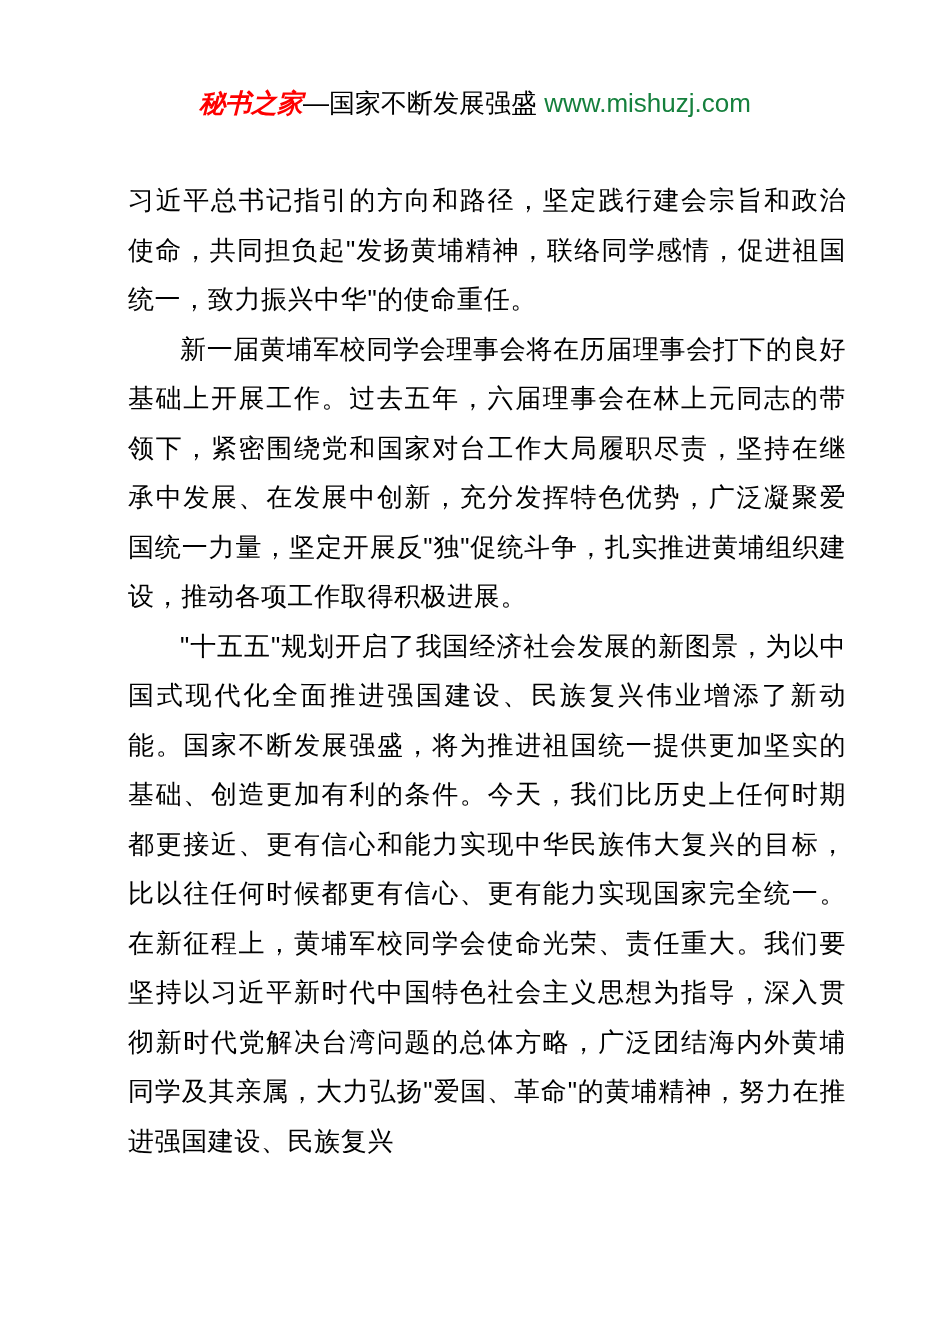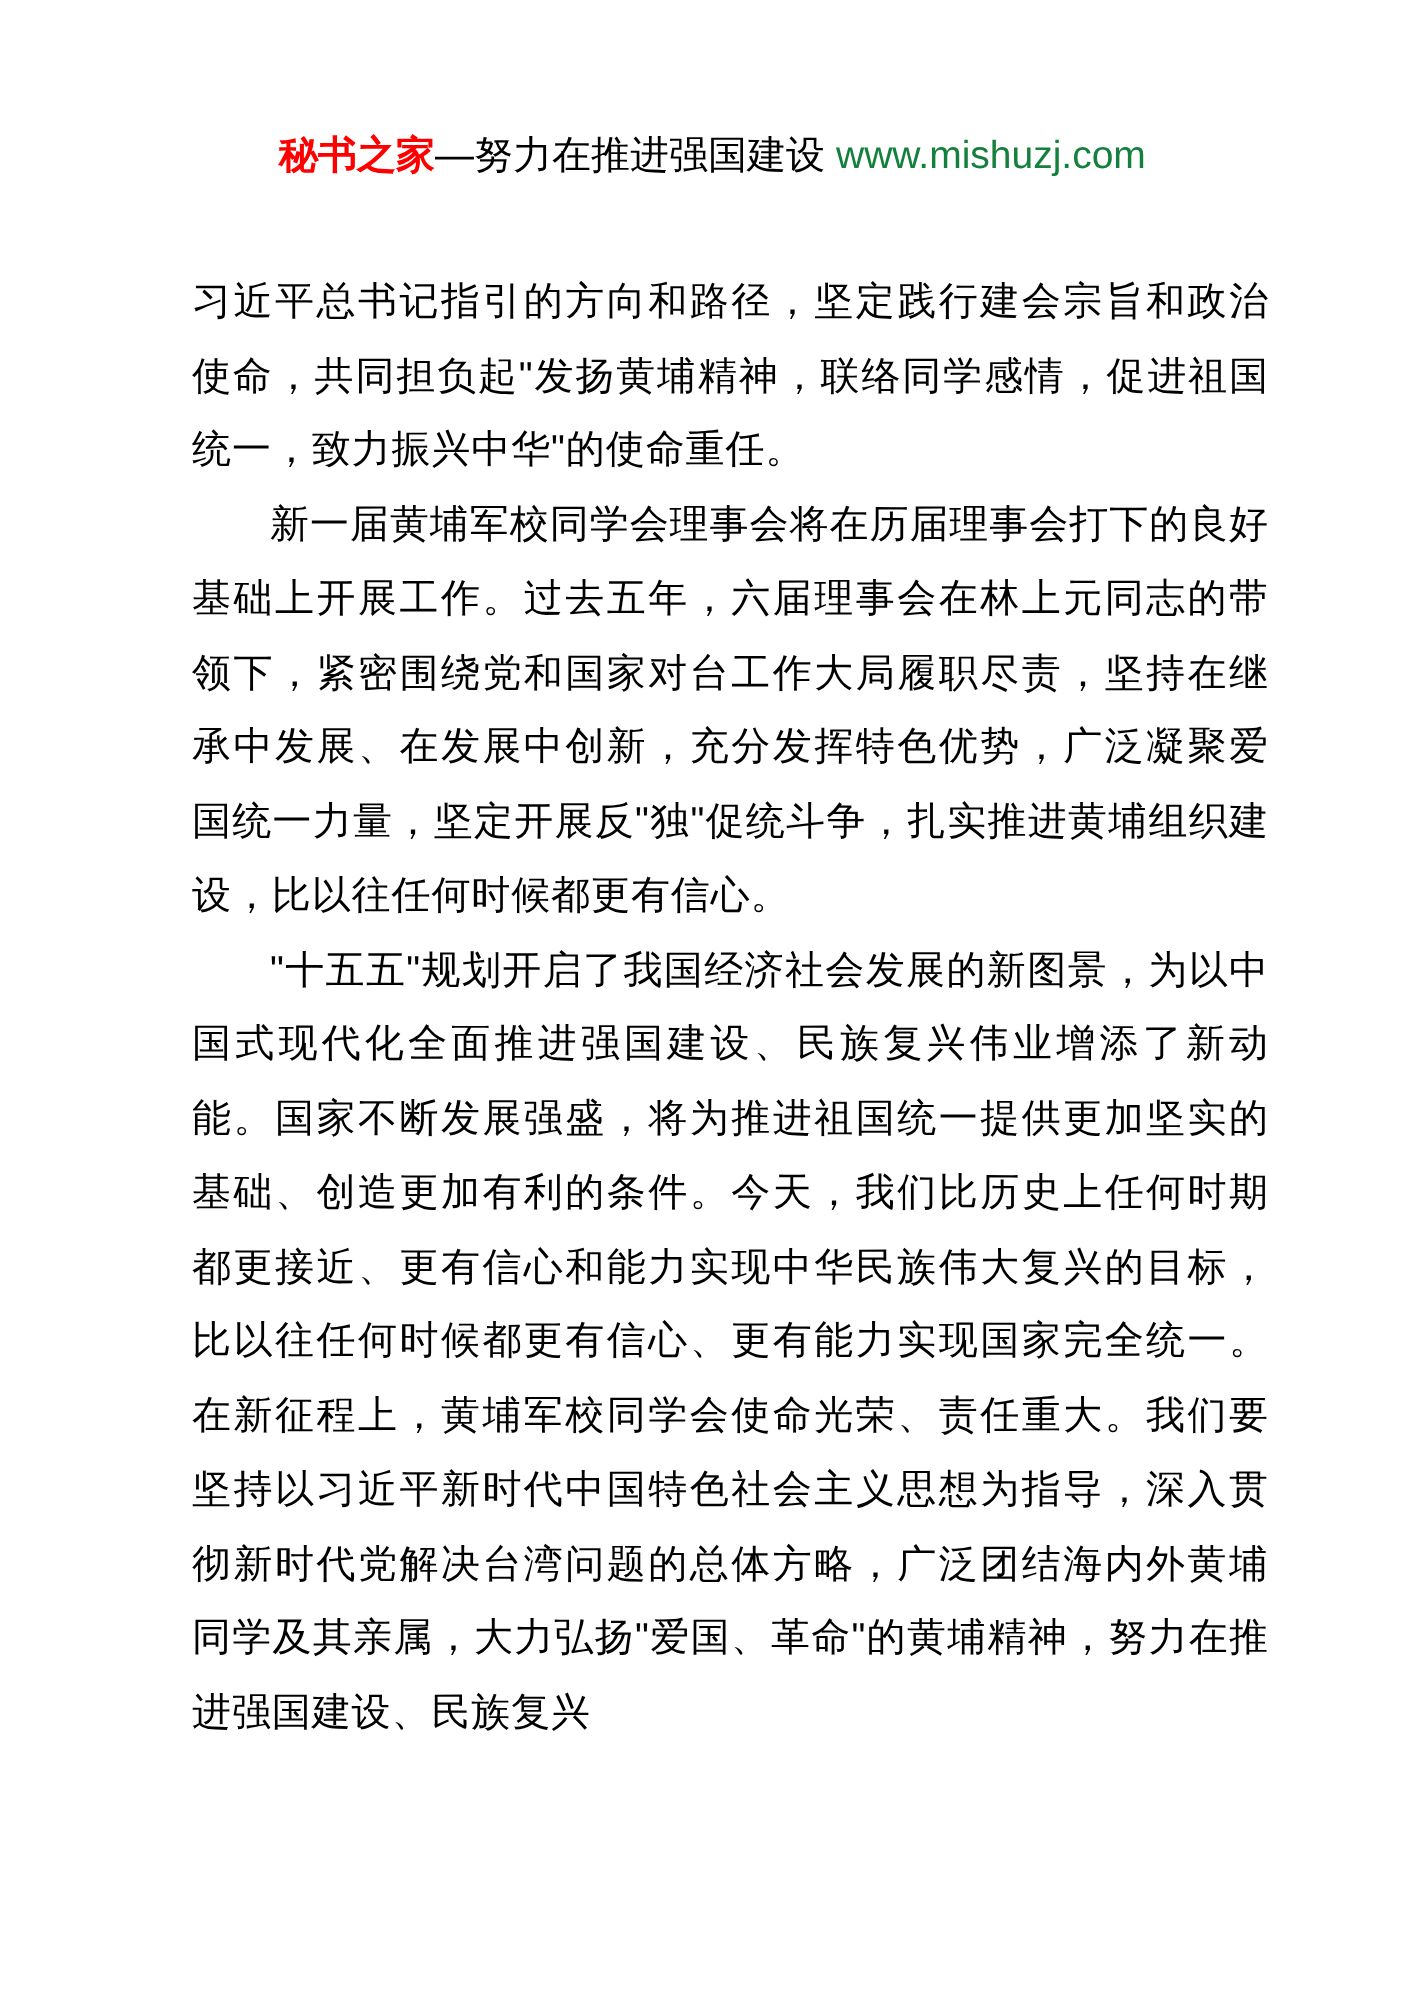--- a/index.html
+++ b/index.html
@@ -25,20 +25,21 @@
     top: 86px;
     left: 0;
     width: 100%;
     text-align: center;
     font-size: 26px;
     line-height: 34px;
     white-space: pre;
   }
   .site-name {
     font-weight: bold;
+    font-style: italic;
   }
   .doc-body {
     position: absolute;
     left: 128px;
     top: 176px;
     width: 718px;
   }
   .para {
     margin: 0;
     font-size: 26px;
@@ -50,22 +51,22 @@
   }
   .para.indent {
     text-indent: 52px;
   }
 </style>
 </head>
 <body>
 
 <div class="page">
 
-  <div class="header-line"><span class="site-name" style="color: rgb(254, 0, 0);">秘书之家</span><span class="tagline" style="color: rgb(0, 0, 0);">—努力在推进强国建设 </span><span class="url" style="color: #15803d;">www.mishuzj.com</span></div>
+  <div class="header-line"><span class="site-name" style="color: rgb(254, 0, 0);">秘书之家</span><span class="tagline" style="color: rgb(0, 0, 0);">—国家不断发展强盛 </span><span class="url" style="color: #15803d;">www.mishuzj.com</span></div>
 
   <div class="doc-body">
 
   <p class="para" style="color: rgb(0, 0, 0);">习近平总书记指引的方向和路径，坚定践行建会宗旨和政治使命，共同担负起"发扬黄埔精神，联络同学感情，促进祖国统一，致力振兴中华"的使命重任。</p>
-      <p class="para indent" style="color: rgb(0, 0, 0);">新一届黄埔军校同学会理事会将在历届理事会打下的良好基础上开展工作。过去五年，六届理事会在林上元同志的带领下，紧密围绕党和国家对台工作大局履职尽责，坚持在继承中发展、在发展中创新，充分发挥特色优势，广泛凝聚爱国统一力量，坚定开展反"独"促统斗争，扎实推进黄埔组织建设，比以往任何时候都更有信心。</p>
+      <p class="para indent" style="color: rgb(0, 0, 0);">新一届黄埔军校同学会理事会将在历届理事会打下的良好基础上开展工作。过去五年，六届理事会在林上元同志的带领下，紧密围绕党和国家对台工作大局履职尽责，坚持在继承中发展、在发展中创新，充分发挥特色优势，广泛凝聚爱国统一力量，坚定开展反"独"促统斗争，扎实推进黄埔组织建设，推动各项工作取得积极进展。</p>
       <p class="para indent" style="color: rgb(0, 0, 0);">"十五五"规划开启了我国经济社会发展的新图景，为以中国式现代化全面推进强国建设、民族复兴伟业增添了新动能。国家不断发展强盛，将为推进祖国统一提供更加坚实的基础、创造更加有利的条件。今天，我们比历史上任何时期都更接近、更有信心和能力实现中华民族伟大复兴的目标，比以往任何时候都更有信心、更有能力实现国家完全统一。在新征程上，黄埔军校同学会使命光荣、责任重大。我们要坚持以习近平新时代中国特色社会主义思想为指导，深入贯彻新时代党解决台湾问题的总体方略，广泛团结海内外黄埔同学及其亲属，大力弘扬"爱国、革命"的黄埔精神，努力在推进强国建设、民族复兴</p>
     </div>
 
 </div>
 
 </body></html>

